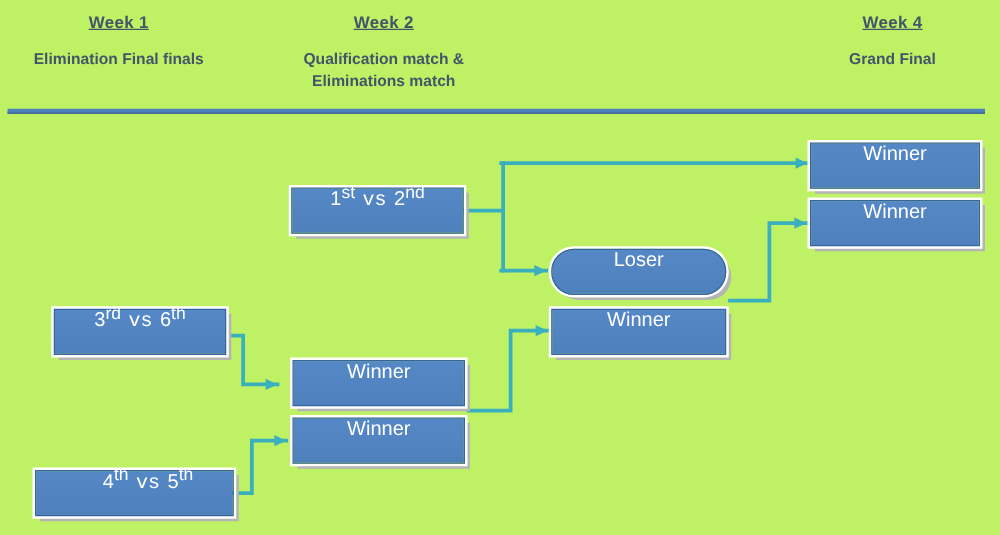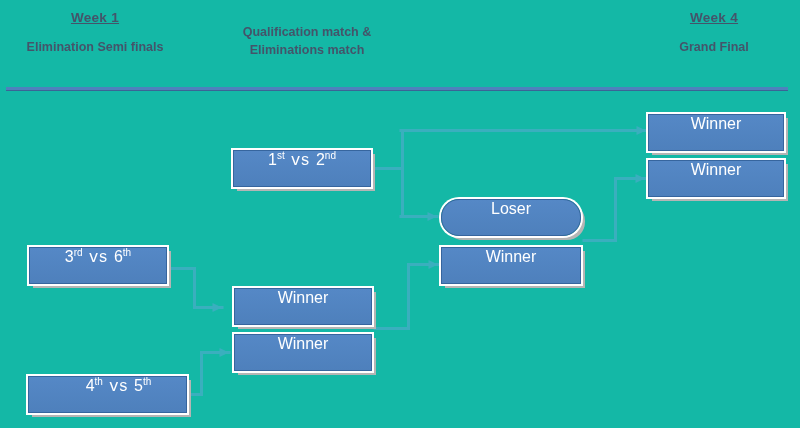--- a/index.html
+++ b/index.html
@@ -1,20 +1,20 @@
 <!DOCTYPE html>
 <html style="--box-fill: #4e80bc; --box-fill-top: #5588c6; --box-border: #36659e; --box-text: #ffffff; --connector: #3aafbe; --heading-text: #44546a; --divider: #4f81bd; --shadow: #b5b5b5;"><head>
 <meta charset="utf-8">
 <style>
   html, body { margin: 0; padding: 0; background: #ffffff; }
   .canvas {
     position: relative;
     width: 800px;
     height: 428px;
-    background: #14b8a6;
+    background: #bef264;
     font-family: "Liberation Sans", sans-serif;
     overflow: hidden;
   }
 
   
   .col-header {
     position: absolute;
     top: 10px;
     width: 190px;
     text-align: center;
@@ -53,44 +53,45 @@
     height: 35px;
     background: linear-gradient(180deg, var(--box-fill-top, #5588c6), var(--box-fill, #4e80bc));
     border: 1px solid var(--box-border, #36659e);
     box-shadow: 0 0 0 2px #ffffff, 4px 4px 0 0 var(--shadow, #b5b5b5);
     color: var(--box-text, #ffffff);
     display: flex;
     align-items: flex-start;
     justify-content: center;
     font-size: 16px;
   }
-  .box sup { font-size: 10px; line-height: 0; margin-top: 42px; }
+  .box sup { font-size: 14px; line-height: 0; margin-top: 42px; }
   .box .vs { margin: 0 6px; font-family: Liberation Mono, monospace; }
 
   
   .wires { position: absolute; left: 0; top: 0; pointer-events: none; }
   .conn {
     fill: none;
     stroke: var(--connector, #3aafbe);
     stroke-width: 3;
     stroke-linecap: square;
     stroke-linejoin: miter;
   }
   .arrowhead { fill: var(--connector, #3aafbe); }
 </style>
 </head>
 <body>
 
 <div class="canvas">
 
   <div class="col-header c1">
     <div class="week">Week 1</div>
-    <div class="sub">Elimination Semi finals</div>
+    <div class="sub">Elimination Final finals</div>
   </div>
   <div class="col-header c2">
+    <div class="week">Week 2</div>
     <div class="sub">Qualification match &amp; Eliminations match</div>
   </div>
   <div class="col-header c3">
   </div>
   <div class="col-header c4">
     <div class="week">Week 4</div>
     <div class="sub">Grand Final</div>
   </div>
 
   <div class="divider"></div>
@@ -108,21 +109,21 @@
     <path class="conn" marker-end="url(#arw)" d="M168,268.5 H194.5 V307.5 H222"></path>
     <path class="conn" marker-end="url(#arw)" d="M164,394.5 H201.5 V352.5 H229"></path>
     <path class="conn" marker-end="url(#arw)" d="M375,328.5 H408.5 V264.5 H438"></path>
     <path class="conn" marker-end="url(#arw)" d="M584,240.5 H615.5 V178.5 H645"></path>
   </svg>
 
   <div class="box" style="left:233px; top:150px; width:136px;">
     <span><span>1</span><sup>st</sup><span class="vs">vs</span><span>2</span><sup>nd</sup></span>
   </div>
 
-  <div class="box" style="left:29px; top:247px; width:136px;">
+  <div class="box" style="left:43px; top:247px; width:136px;">
     <span><span>3</span><sup>rd</sup><span class="vs">vs</span><span>6</span><sup>th</sup></span>
   </div>
 
   <div class="box" style="left:28px; top:376px; width:135px;padding-left:22px;">
     <span><span>4</span><sup>th</sup><span class="vs">vs</span><span>5</span><sup>th</sup></span>
   </div>
 
   <div class="box" style="left:234px; top:288px; width:136px;">
     <span>Winner</span>
   </div>

